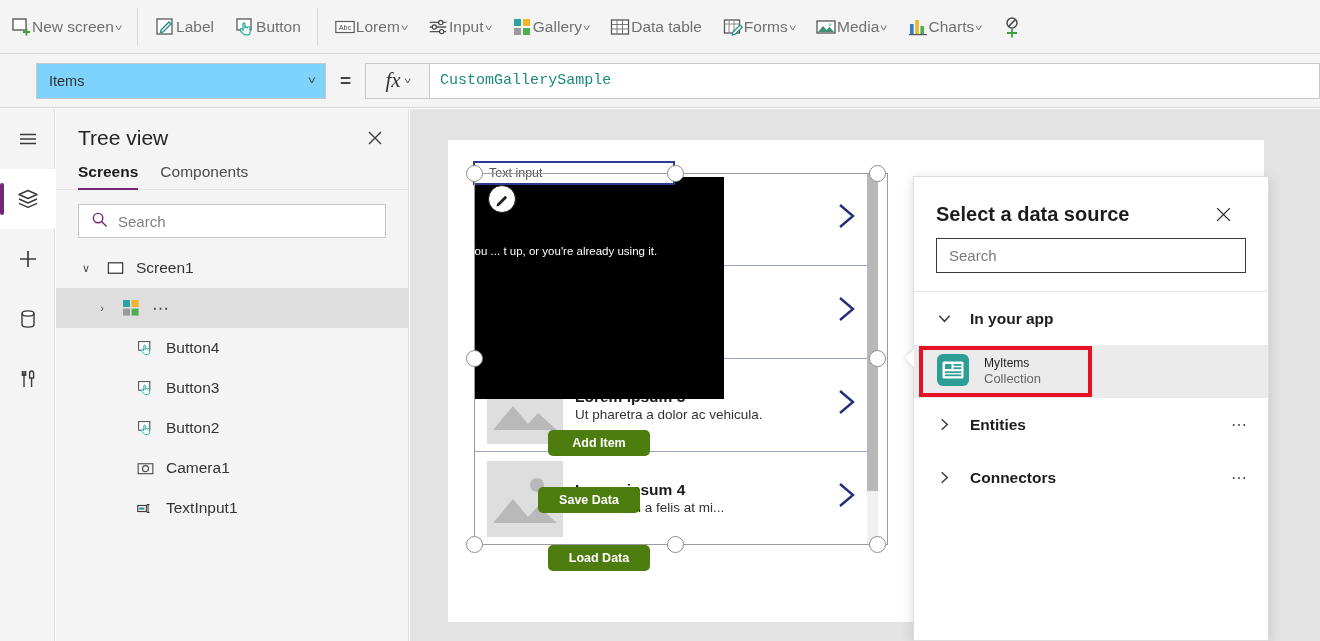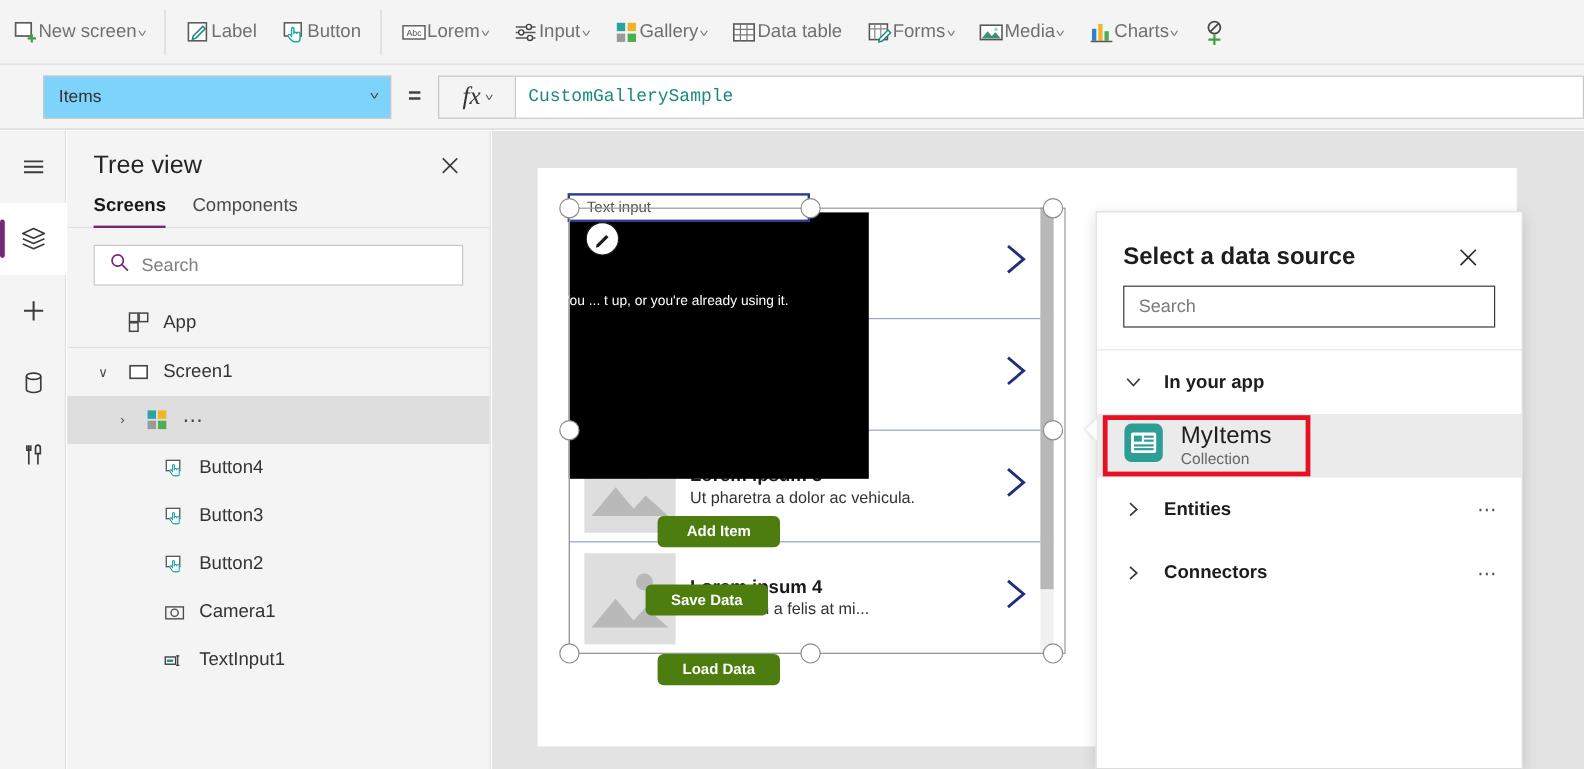--- a/index.html
+++ b/index.html
@@ -303,21 +303,21 @@
   }
   .ds-group .gcaret { width: 18px; color: #3a3a3a; display:flex; }
   .ds-group .gname { font-size: 15.5px; font-weight: bold; color: #1d1d1d; flex: 1; }
   .ds-group .gdots { margin-right: 20px; color: #555; font-size: 16px; letter-spacing: 1px; }
   .ds-item {
     position: relative;
     display: flex; align-items: center; gap: 14px;
     height: 53px; padding-left: 22px;
     background: #ebebeb; cursor: pointer;
   }
-  .ds-item .iname { font-size: 20px; color: #1d1d1d; line-height: 1.15; }
+  .ds-item .iname { font-size: 12px; color: #1d1d1d; line-height: 1.15; }
   .ds-item .isub { font-size: 13px; color: #666666; line-height: 1.2; }
   .highlight-box {
     position: absolute; left: 5px; top: 1px;
     width: 173px; height: 51px;
     border: 4px solid #e81123;
     pointer-events: none; z-index: 3;
   }
 </style>
 </head>
 <body>
@@ -519,31 +519,20 @@
         <span>
           <svg width="17" height="17" viewBox="0 0 18 18">
             <circle cx="7.5" cy="7.5" r="5" fill="none" stroke="#742774" stroke-width="1.5"></circle>
             <path d="M11.2 11.2L16.5 16.5" stroke="#742774" stroke-width="1.5"></path>
           </svg>
         </span>
         <span class="ph">Search</span>
       </div>
     </div>
 
-    <div class="tv-row app-row">
-      <span class="tv-caret"></span>
-      <span class="tv-ico">
-        <svg width="19" height="19" viewBox="0 0 20 20">
-          <rect x="2" y="2" width="7.5" height="7.5" fill="none" stroke="#444" stroke-width="1.3"></rect>
-          <rect x="10.5" y="2" width="7.5" height="7.5" fill="none" stroke="#444" stroke-width="1.3"></rect>
-          <rect x="2" y="10.5" width="7.5" height="7.5" fill="none" stroke="#444" stroke-width="1.3"></rect>
-        </svg>
-      </span>
-      <span class="tv-label">App</span>
-    </div>
 
     <div class="tv-row">
       <span class="tv-caret">∨</span>
       <span class="tv-ico">
         <svg width="19" height="19" viewBox="0 0 20 20">
           <rect x="2.5" y="4" width="15" height="11" fill="#fff" stroke="#444" stroke-width="1.4"></rect>
         </svg>
       </span>
       <span class="tv-label">Screen1</span>
     </div>

